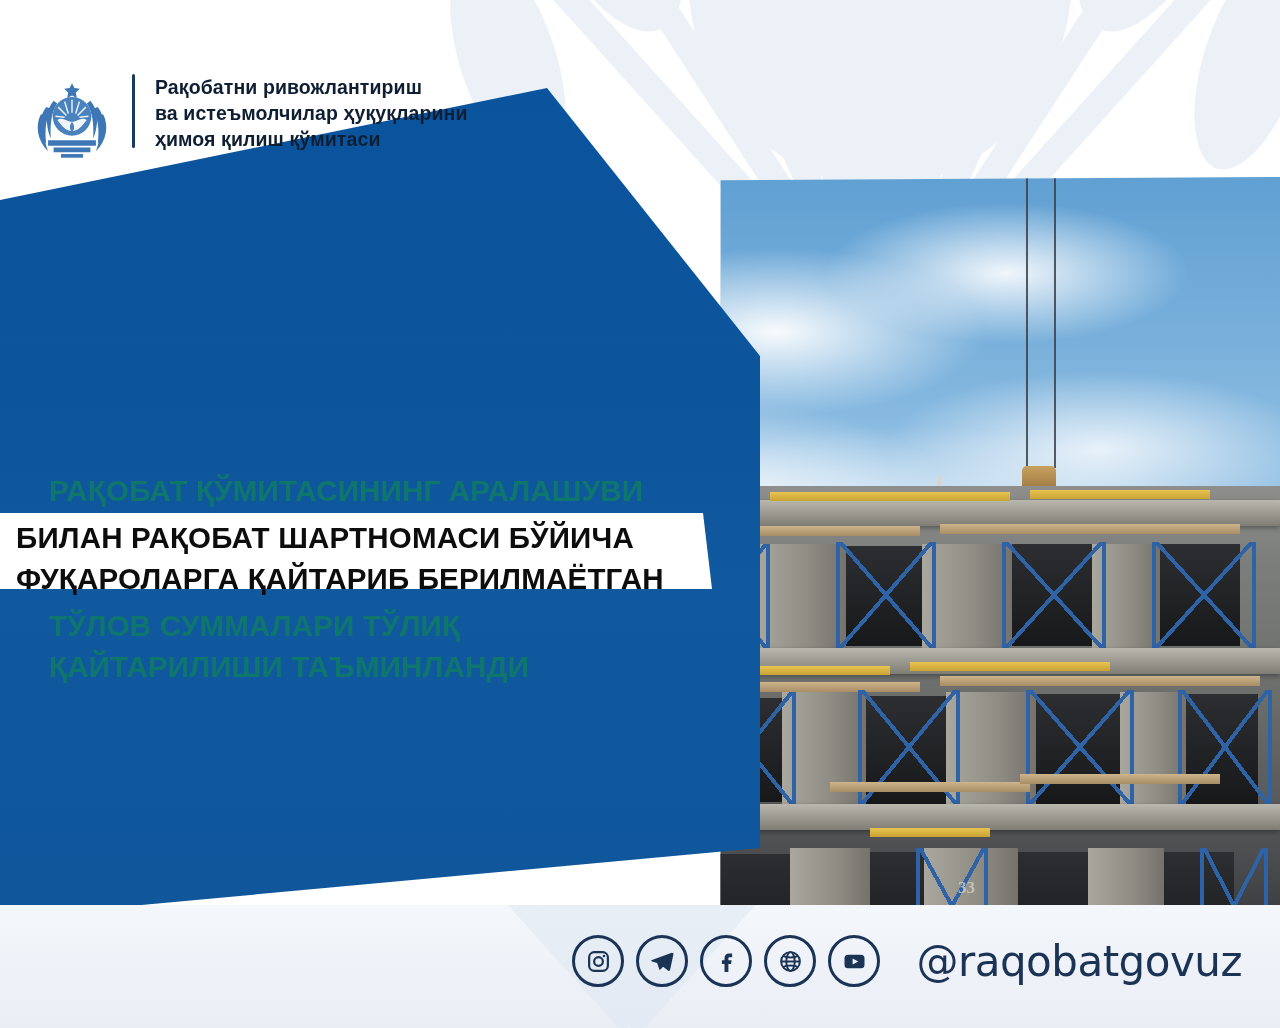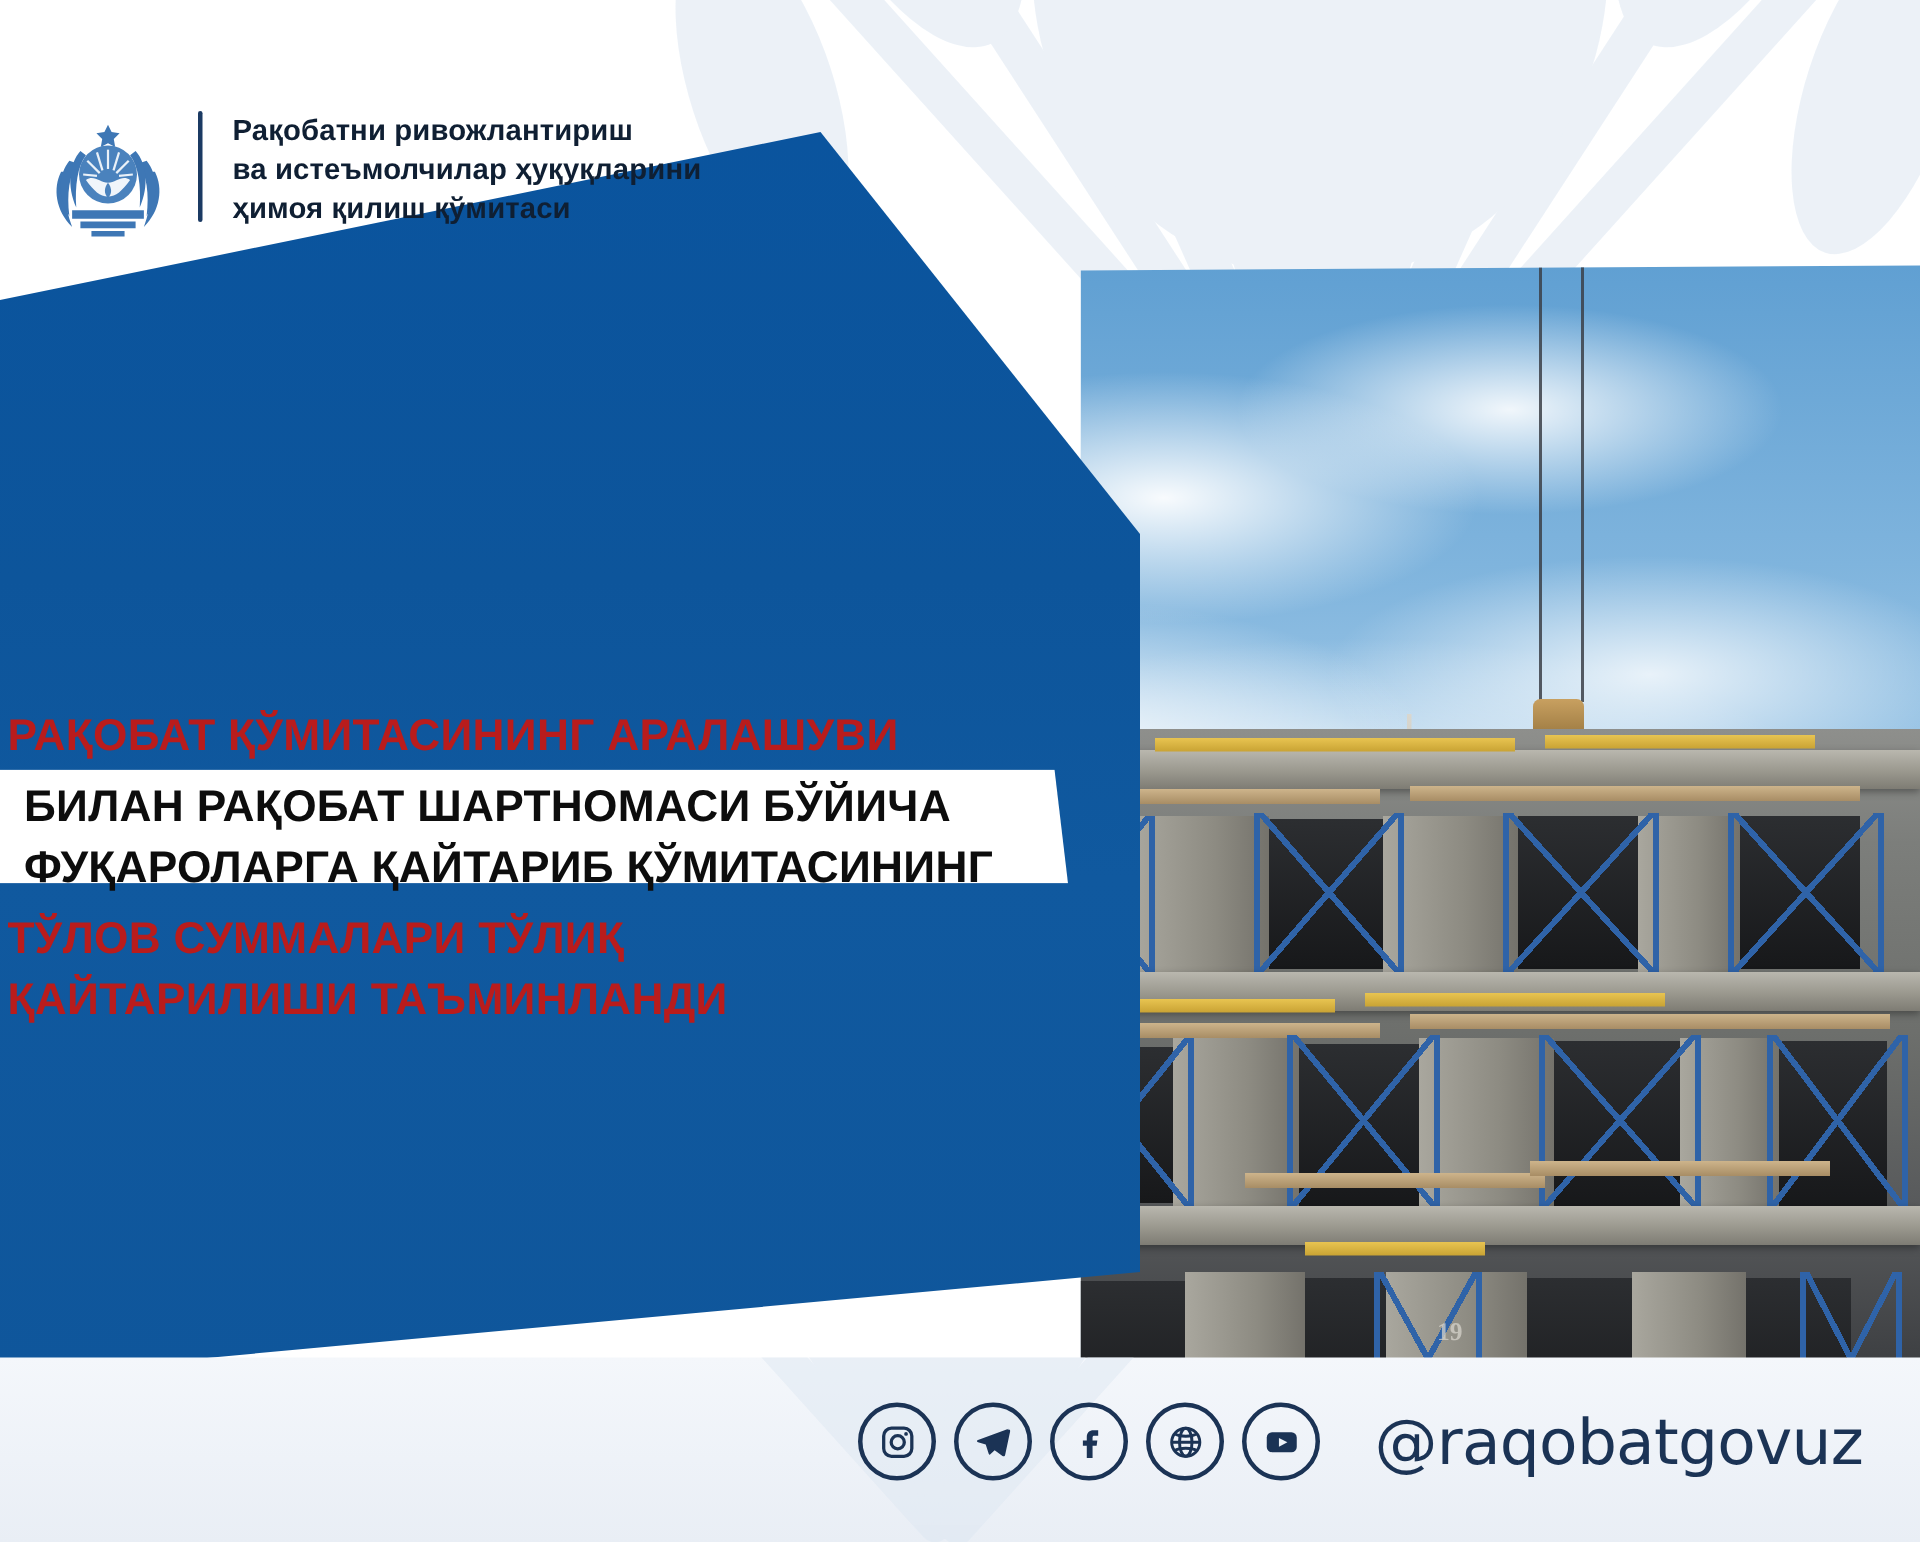--- a/index.html
+++ b/index.html
@@ -135,21 +135,21 @@
 
   
   .headline{
     position:absolute;left:0;top:470px;width:760px;z-index:9;
   }
   .hl-line{
     font-size:29.5px;font-weight:bold;letter-spacing:.2px;
     line-height:41px;white-space:nowrap;
   }
   .hl-blue{
-    color:#b91c1c;padding-left:5px;
+    color:#0f766e;padding-left:5px;margin-left:44px;
   }
   .hl-white-wrap{
     position:relative;margin:2px 0;
   }
   .hl-white-bg{
     position:absolute;left:0;top:0;width:712px;height:76px;
     background:#ffffff;
     clip-path:polygon(0 0, 703px 0, 712px 76px, 0 76px);
   }
   .hl-white-lines{
@@ -301,21 +301,21 @@
 
       <div class="floor-void" style="left:160px;top:368px;width:70px;height:110px;"></div>
       <div class="floor-void" style="left:310px;top:366px;width:54px;height:112px;"></div>
       <div class="floor-void" style="left:458px;top:366px;width:70px;height:112px;"></div>
       <div class="floor-void" style="left:604px;top:366px;width:70px;height:112px;"></div>
       <div class="col" style="left:230px;top:362px;width:80px;height:118px;"></div>
       <div class="col" style="left:364px;top:362px;width:94px;height:118px;"></div>
       <div class="col" style="left:528px;top:362px;width:76px;height:118px;"></div>
       <div class="scaff" style="left:356px;top:362px;width:64px;height:116px;"></div>
       <div class="scaff" style="left:640px;top:362px;width:60px;height:116px;"></div>
-      <div class="door-num" style="left:398px;top:392px;">19</div>
+      <div class="door-num" style="left:398px;top:392px;">33</div>
 
     </div>
   </div>
 
   <div class="blue-panel"></div>
 
   <div class="header">
     <svg class="emblem" viewBox="0 0 100 100" aria-hidden="true">
       <g fill="#3e77b5">
 
@@ -354,21 +354,21 @@
 ҳимоя қилиш қўмитаси</div>
   </div>
 
   <div class="headline">
     <div class="hl-line hl-blue">РАҚОБАТ ҚЎМИТАСИНИНГ АРАЛАШУВИ</div>
 
     <div class="hl-white-wrap">
       <div class="hl-white-bg"></div>
       <div class="hl-white-lines">
         <div class="hl-line hl-dark">БИЛАН РАҚОБАТ ШАРТНОМАСИ БЎЙИЧА</div>
-        <div class="hl-line hl-dark">ФУҚАРОЛАРГА ҚАЙТАРИБ ҚЎМИТАСИНИНГ</div>
+        <div class="hl-line hl-dark">ФУҚАРОЛАРГА ҚАЙТАРИБ БЕРИЛМАЁТГАН</div>
       </div>
     </div>
 
     <div class="hl-line hl-blue">ТЎЛОВ СУММАЛАРИ ТЎЛИҚ</div>
     <div class="hl-line hl-blue">ҚАЙТАРИЛИШИ ТАЪМИНЛАНДИ</div>
   </div>
 
   <div class="bottom-bar">
     <svg class="bottom-watermark" viewBox="0 0 300 240" aria-hidden="true">
       <g fill="#dde7f2">

